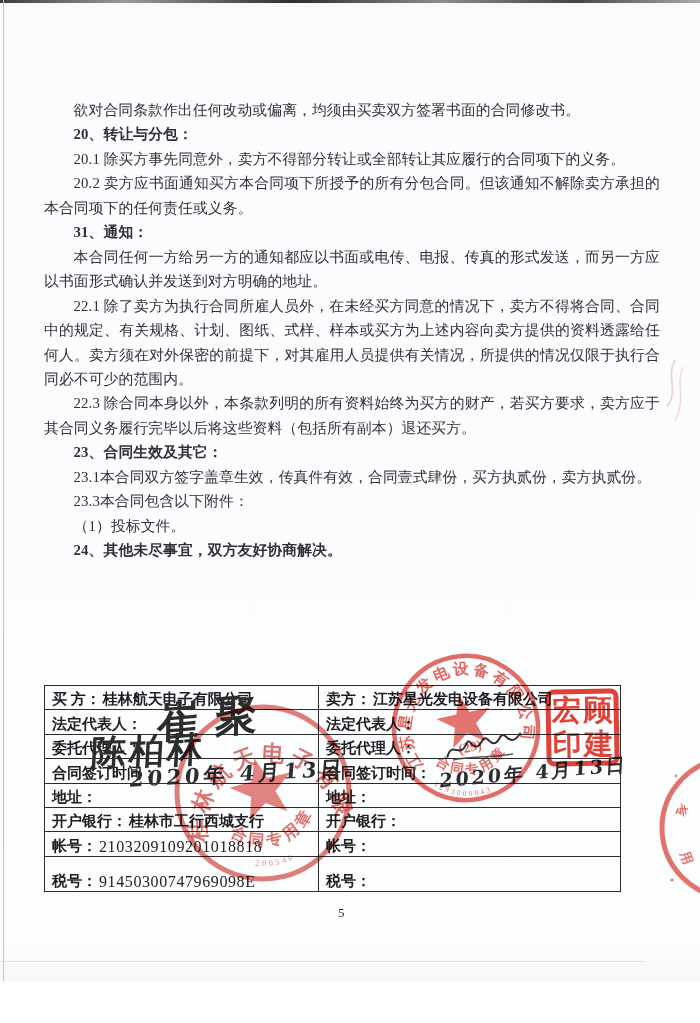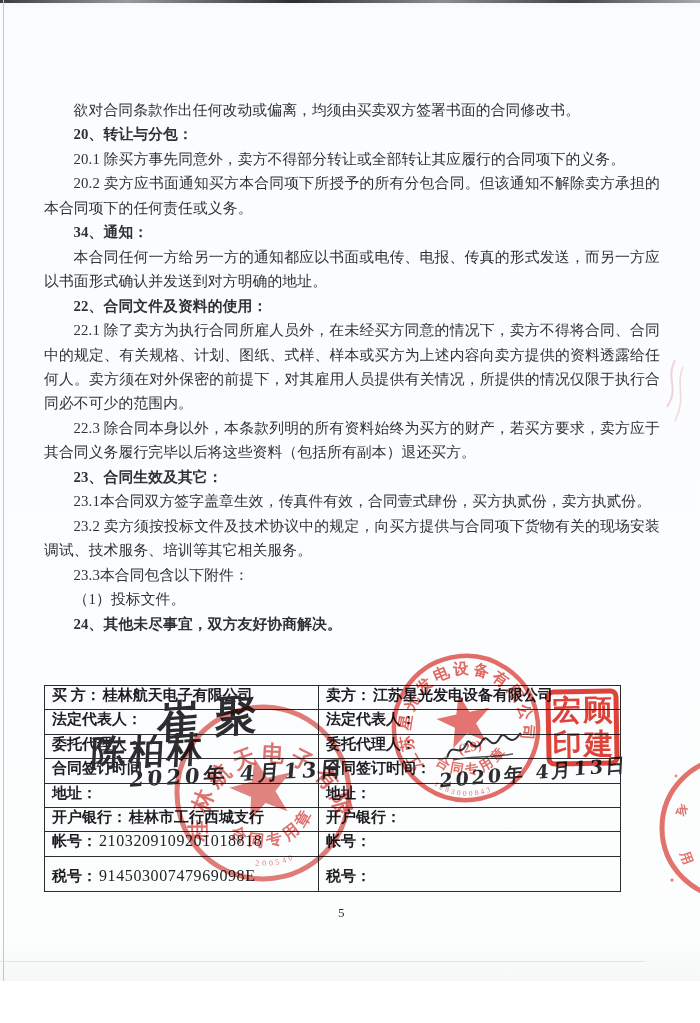--- a/index.html
+++ b/index.html
@@ -21,21 +21,21 @@
   .para.indent{text-indent:2em;}
   .para.bold{font-weight:700;}
 
   
   .sig-table{position:absolute;left:44px;top:685px;width:577px;display:flex;
     border:1.2px solid #2b2b2e;box-sizing:border-box;background:transparent;}
   .col{display:block;}
   .col-left{width:274px;border-right:1.2px solid #2b2b2e;box-sizing:border-box;}
   .col-right{flex:1;}
   .trow{height:24.4px;box-sizing:border-box;border-bottom:1.1px solid #2b2b2e;
-    display:flex;align-items:flex-start;padding-left:7px;font-size:15px;font-weight:600;
+    display:flex;align-items:flex-end;padding-left:7px;font-size:15px;font-weight:600;
     white-space:nowrap;overflow:visible;color:#1e1e22;}
   .trow:last-child{border-bottom:none;margin-top:10px;}
   .trow .val{font-weight:600;margin-left:2px;}
   .trow .val.num{font-weight:400;letter-spacing:0.6px;font-size:16px;}
 
   
   .hand{position:absolute;font-family:"DejaVu Serif",serif;color:#2d2d30;font-weight:600;
     white-space:nowrap;pointer-events:none;}
   .hand-buyer-rep{left:112px;top:4px;font-size:42px;letter-spacing:16px;transform:rotate(-5deg) skewX(-6deg);}
   .hand-buyer-agent{left:46px;top:42px;font-size:35px;letter-spacing:3px;transform:rotate(-2deg) skewX(-5deg);}
@@ -62,28 +62,26 @@
 <div class="page">
   <div class="scan-strip"></div>
   <div class="scan-edge-left"></div>
   <div class="scan-line-blue"></div>
 
   <div class="text-block" id="paragraphs">
       <div class="para indent">欲对合同条款作出任何改动或偏离，均须由买卖双方签署书面的合同修改书。</div>
       <div class="para indent bold">20、转让与分包：</div>
       <div class="para indent">20.1 除买方事先同意外，卖方不得部分转让或全部转让其应履行的合同项下的义务。</div>
       <div class="para indent">20.2 卖方应书面通知买方本合同项下所授予的所有分包合同。但该通知不解除卖方承担的本合同项下的任何责任或义务。</div>
-      <div class="para indent bold">34、通知：</div>
+      <div class="para indent bold">31、通知：</div>
       <div class="para indent">本合同任何一方给另一方的通知都应以书面或电传、电报、传真的形式发送，而另一方应以书面形式确认并发送到对方明确的地址。</div>
-      <div class="para indent bold">22、合同文件及资料的使用：</div>
       <div class="para indent">22.1 除了卖方为执行合同所雇人员外，在未经买方同意的情况下，卖方不得将合同、合同中的规定、有关规格、计划、图纸、式样、样本或买方为上述内容向卖方提供的资料透露给任何人。卖方须在对外保密的前提下，对其雇用人员提供有关情况，所提供的情况仅限于执行合同必不可少的范围内。</div>
       <div class="para indent">22.3 除合同本身以外，本条款列明的所有资料始终为买方的财产，若买方要求，卖方应于其合同义务履行完毕以后将这些资料（包括所有副本）退还买方。</div>
       <div class="para indent bold">23、合同生效及其它：</div>
       <div class="para indent">23.1本合同双方签字盖章生效，传真件有效，合同壹式肆份，买方执贰份，卖方执贰份。</div>
-      <div class="para indent">23.2 卖方须按投标文件及技术协议中的规定，向买方提供与合同项下货物有关的现场安装调试、技术服务、培训等其它相关服务。</div>
       <div class="para indent">23.3本合同包含以下附件：</div>
       <div class="para indent">（1）投标文件。</div>
       <div class="para indent bold">24、其他未尽事宜，双方友好协商解决。</div>
     </div>
 
   <div class="sig-table">
     <div class="col col-left" id="col-left">
         <div class="trow">
           <span>买  方：</span>
           <span class="val">桂林航天电子有限公司</span>

